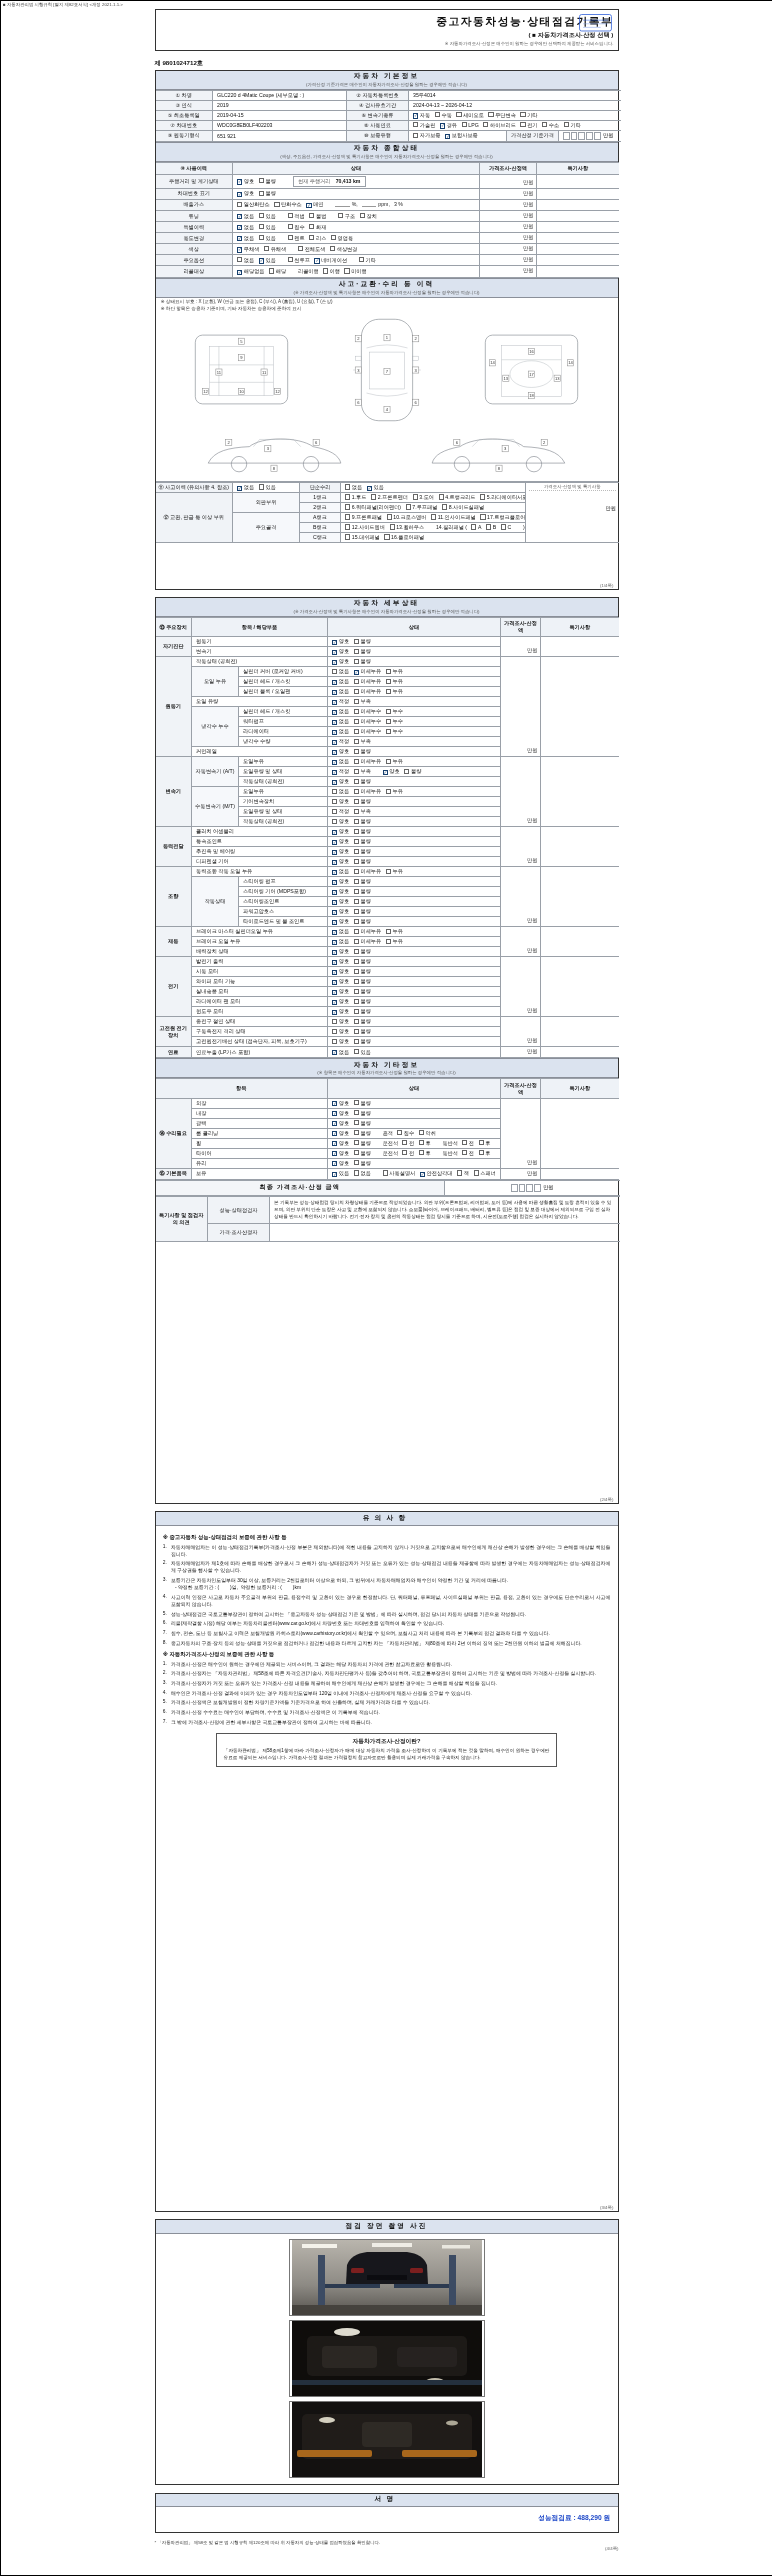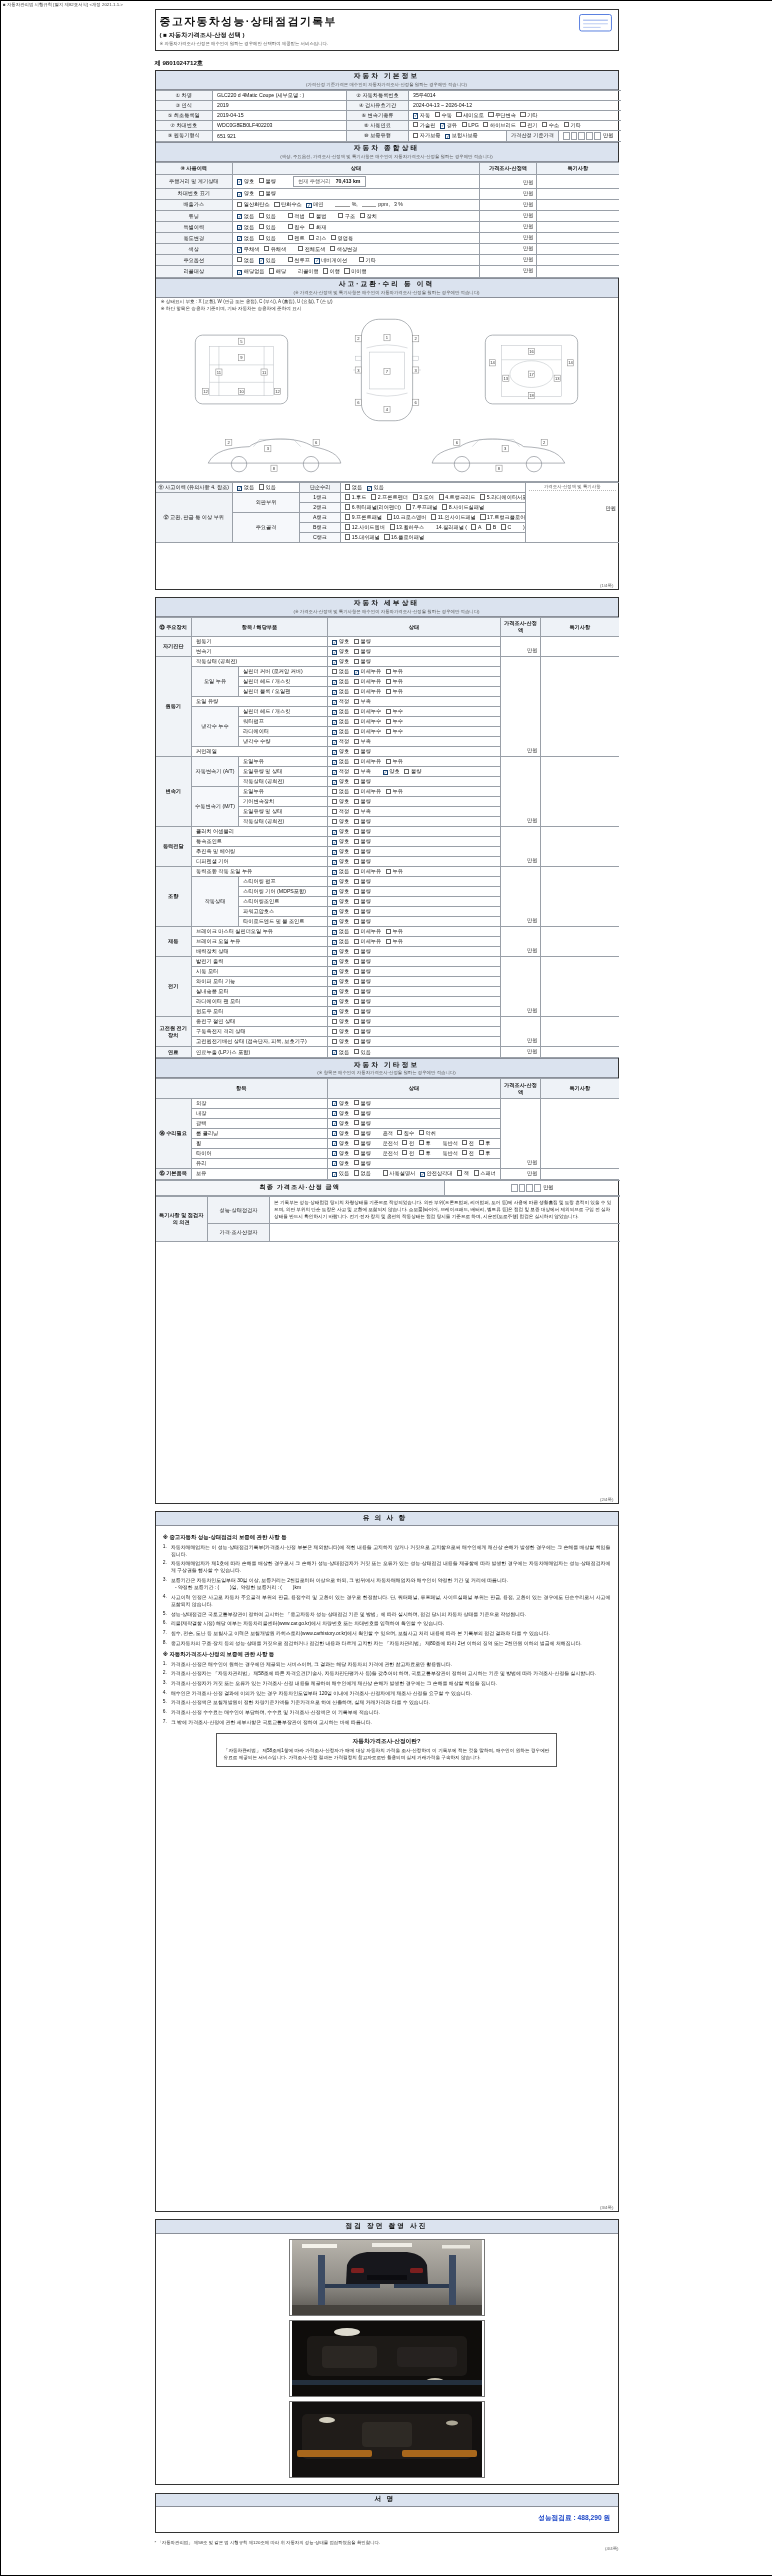--- a/index.html
+++ b/index.html
@@ -1,21 +1,21 @@
 <!DOCTYPE html>
 <html style="font-size:8.2px"><head>
 <meta charset="utf-8">
 <style>
 *{box-sizing:border-box;margin:0;padding:0}
 html,body{background:#fff}
 body{width:773px;font-family:"Liberation Sans","DejaVu Sans",sans-serif;color:#111;font-size:5.2px;position:relative}
 .frame{width:773px;min-height:2576px;border:1px solid #000;padding:8.2px 0 5.2px;background:#fff}
 .topline{position:absolute;top:1.5px;left:3.1px;font-size:4.4px;color:#444}
 .sheet{width:464px;margin:0 auto 7.2px;border:0.8px solid #333;background:#fff;position:relative}
-.titlebox{padding:5.2px 4.1px 4.1px;text-align:left}
+.titlebox{padding:5.2px 4.1px 4.1px;text-align:right}
 .title{font-size:10.8px;font-weight:bold;letter-spacing:1.5px}
 .subtitle{font-size:6.2px;font-weight:bold;margin-top:1.5px}
 .subnote{font-size:4.4px;color:#555;margin-top:1.5px}
 .stamp{position:absolute;right:5.2px;top:4.1px}
 .docno{width:464px;margin:2.1px auto 2.1px;font-size:6.2px;font-weight:bold}
 .secbar{background:#dbe3ef;border-top:0.5px solid #8a8f99;border-bottom:0.5px solid #8a8f99;text-align:center;padding:1.5px 0 2.1px}
 .secbar:first-child{border-top:none}
 .sectitle{font-size:6.7px;font-weight:bold;letter-spacing:2.1px}
 .secnote{font-size:4.4px;color:#555;font-weight:normal;display:block;margin-top:0.5px;letter-spacing:0}
 table{border-collapse:collapse;width:100%;table-layout:fixed}

